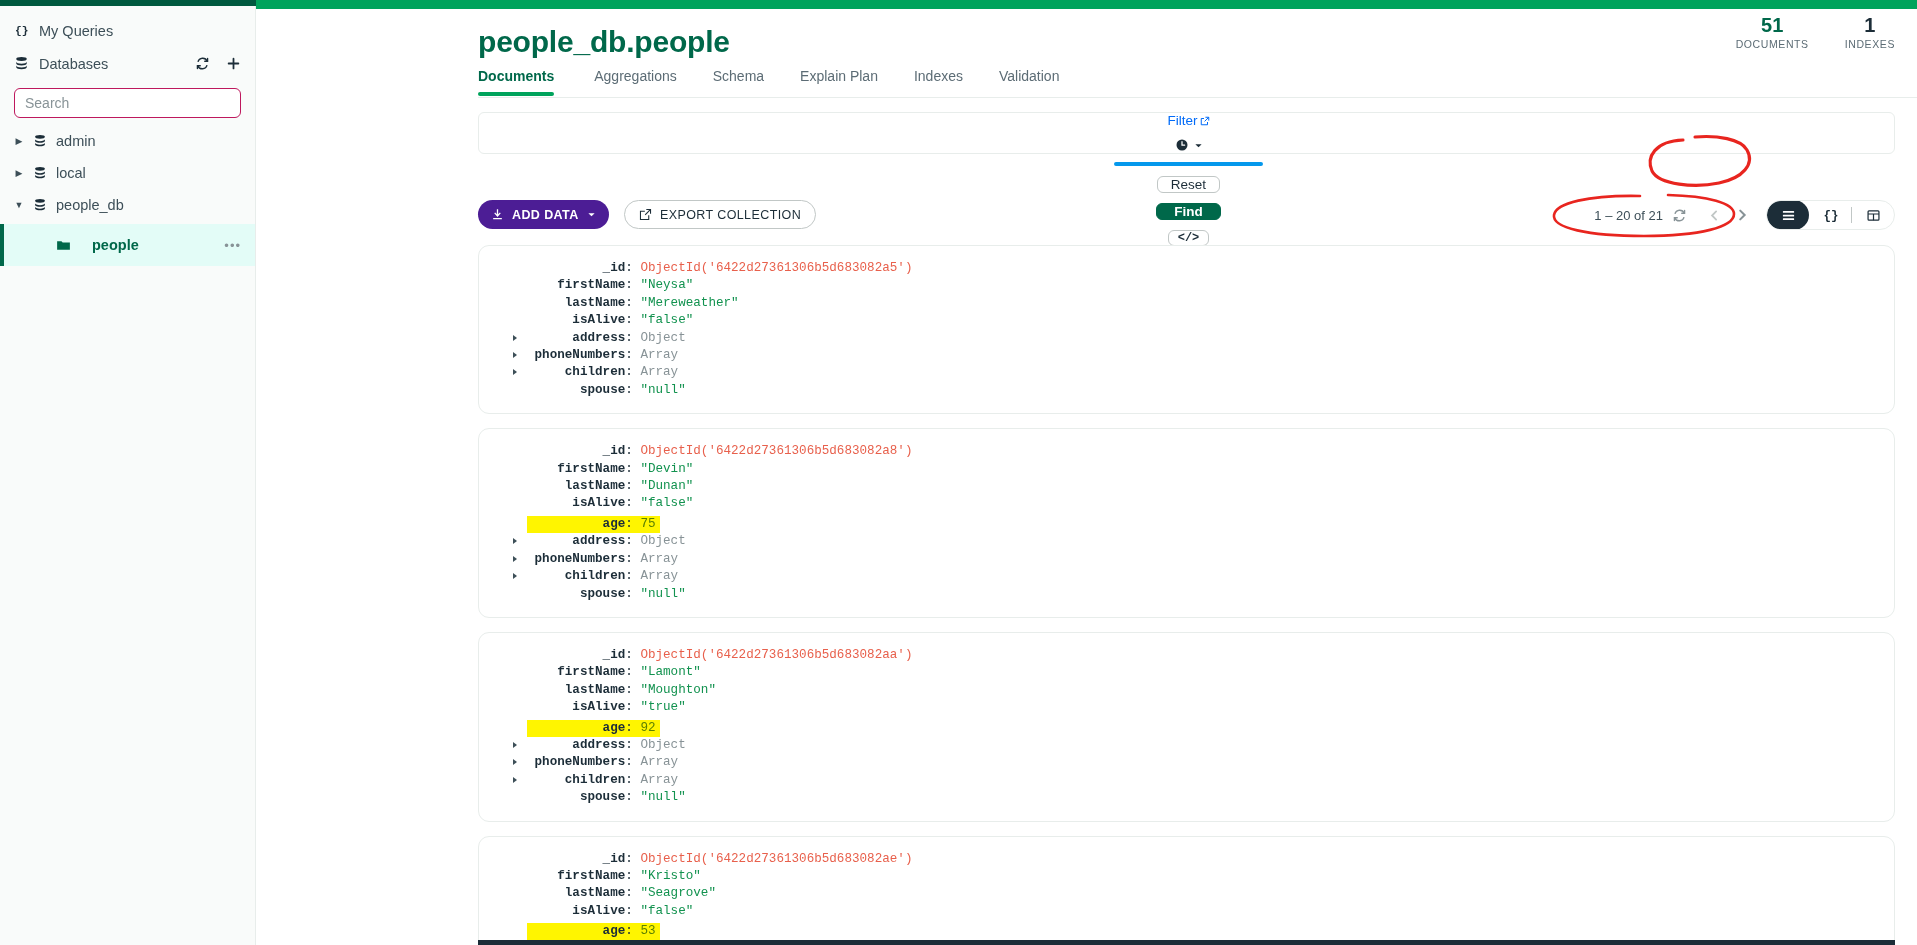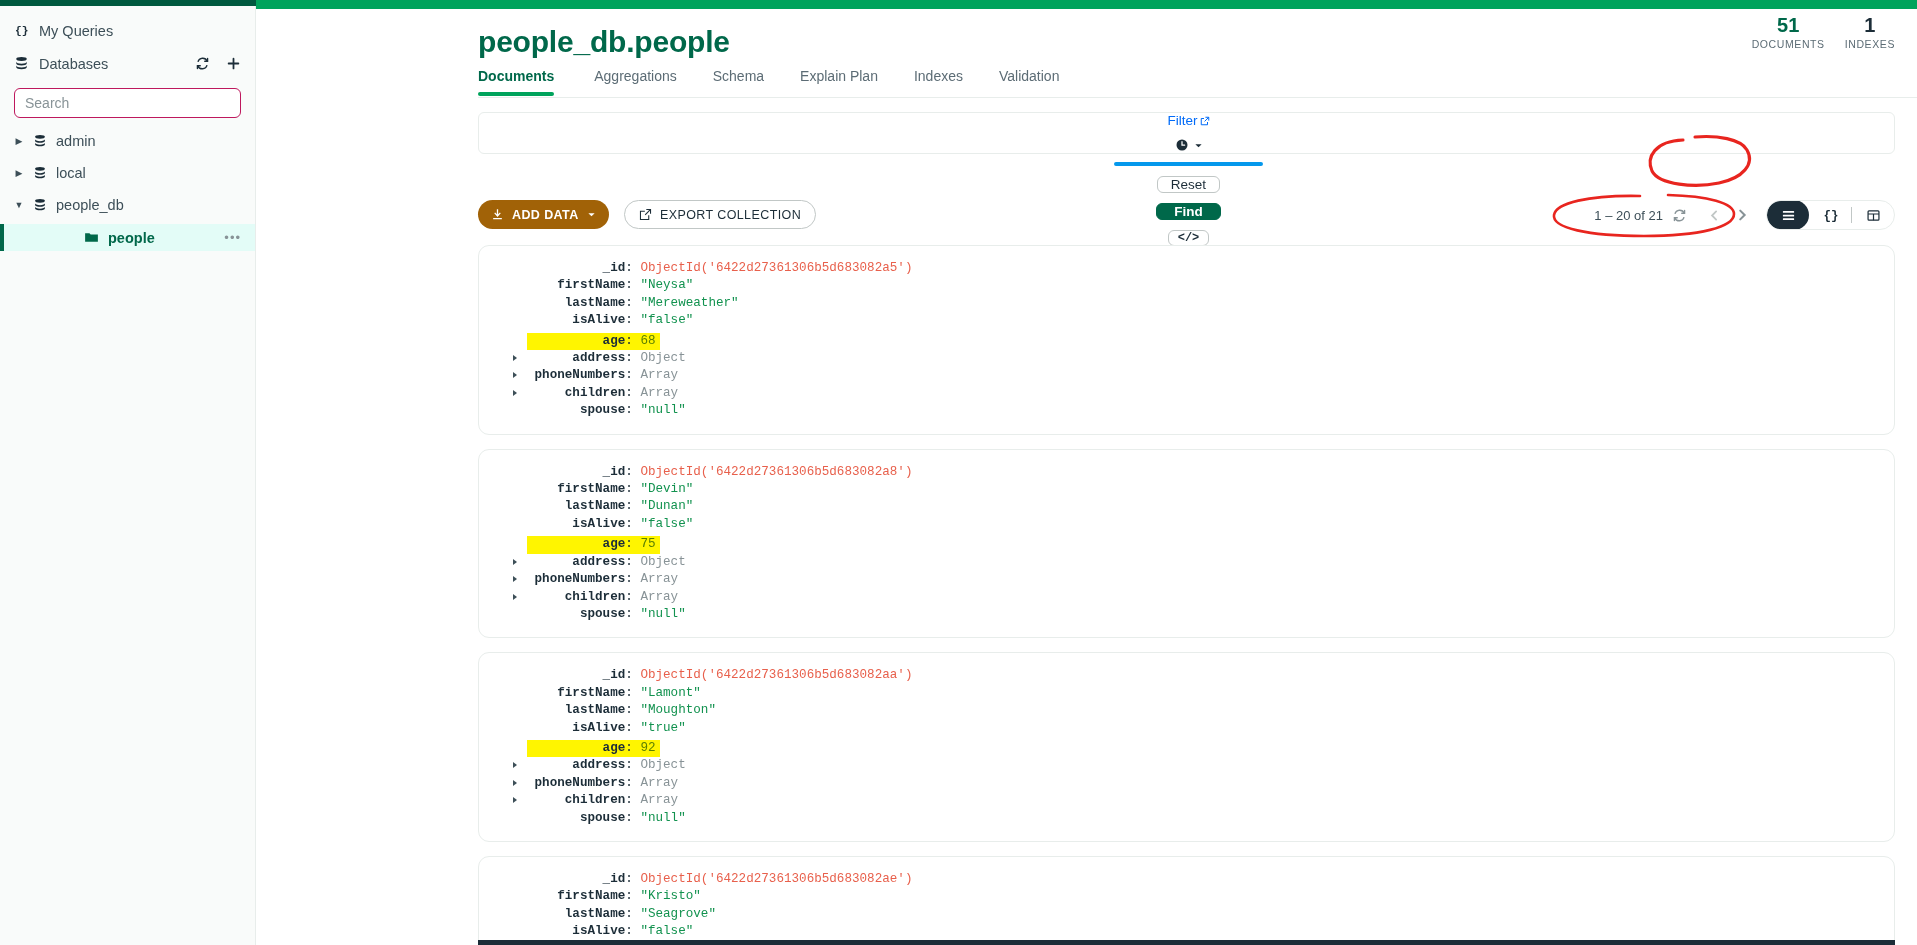--- a/index.html
+++ b/index.html
@@ -44,38 +44,38 @@
   }
   .search-input::placeholder { color: #889397; }
 
   .db-row {
     display: flex; align-items: center; height: 26px; gap: 9px;
     padding-left: 14px; font-size: 14.5px; color: #3D4F58; margin-top: 6px;
     cursor: pointer;
   }
   .caret { width: 10px; display: inline-block; text-align: center; font-size: 9px; color: #3D4F58; }
   .coll-row {
-    display: flex; align-items: center; height: 27px; gap: 9px;
-    padding-left: 84px; font-size: 14.5px; color: #00684A; font-weight: bold;
+    display: flex; align-items: center; height: 42px; gap: 21px;
+    padding-left: 56px; font-size: 14.5px; color: #00684A; font-weight: bold;
     background: #E3FCF7; position: relative; margin-top: 6px; cursor: pointer;
   }
   .coll-row::before {
     content: ""; position: absolute; left: 0; top: 0; bottom: 0;
     width: 4px; background: #00684A;
   }
   .ellipsis { margin-left: auto; margin-right: 14px; color: #889397; letter-spacing: 1px; font-size: 13px; font-weight: normal;}
 
   
   .main { flex: 1; height: 945px; position: relative; background: #fff; overflow: hidden; }
 
   .coll-title {
     position: absolute; left: 222px; top: 25px;
     font-size: 30px; font-weight: bold; color: #00684A; letter-spacing: -0.2px;
   }
-  .stats { position: absolute; right: 22px; top: 14px; display: flex; gap: 20px; }
+  .stats { position: absolute; right: 22px; top: 14px; display: flex; gap: 36px; }
   .stat { text-align: center; }
   .stat .num { font-size: 20px; font-weight: bold; color: #00684A; line-height: 22px; }
   .stat .num.dark { color: #1C2D38; }
   .stat .cap { font-size: 10.5px; color: #5C6C75; letter-spacing: 0.6px; margin-top: 2px; }
 
   .tabs { position: absolute; left: 222px; top: 68px; display: flex; gap: 0; }
   .tab {
     font-size: 14px; color: #5C6C75; padding: 0 18px 12px 18px; cursor: pointer;
     position: relative;
   }
@@ -112,21 +112,21 @@
   }
   .btn-find {
     background: #00684A; color: #fff; border-color: #00684A; font-weight: bold; padding: 0 17px;
   }
   .btn-code { padding: 0 9px; font-family: "Liberation Mono", monospace; font-size: 12px; font-weight: bold; }
   .more-opt { font-size: 13.5px; color: #016BF8; cursor: pointer; display: flex; align-items: center; gap: 5px; margin-left: 4px;}
 
   
   .toolbar { position: absolute; left: 222px; right: 22px; top: 200px; height: 30px; }
   .btn-add {
-    position: absolute; left: 0; top: 0; height: 29px; background: #a16207; color: #fff;
+    position: absolute; left: 0; top: 0; height: 29px; background: #4c1d95; color: #fff;
     border: none; border-radius: 15px; font-size: 12.5px; font-weight: bold;
     letter-spacing: 0.4px; padding: 0 13px; display: flex; align-items: center; gap: 8px;
     cursor: pointer; font-family: "Liberation Sans", sans-serif;
   }
   .btn-export {
     position: absolute; left: 146px; top: 0; height: 29px; background: #fff; color: #1C2D38;
     border: 1px solid #C1C7C6; border-radius: 15px; font-size: 12.5px; letter-spacing: 0.4px;
     padding: 0 14px; display: flex; align-items: center; gap: 8px; cursor: pointer;
     font-family: "Liberation Sans", sans-serif;
   }
@@ -411,21 +411,20 @@
           </span>
           <span class="hlwrap">
             <span class="line"><span class="k">    firstName</span><span class="col">: </span><span class="v-str">"Neysa"</span></span>
           </span>
           <span class="hlwrap">
             <span class="line"><span class="k">     lastName</span><span class="col">: </span><span class="v-str">"Mereweather"</span></span>
           </span>
           <span class="hlwrap">
             <span class="line"><span class="k">      isAlive</span><span class="col">: </span><span class="v-str">"false"</span></span>
           </span>
-          <span class="hlwrap"><span class="line hl"><span class="k">          age</span><span class="col">: </span><span class="v-num">68</span></span></span>
           <span class="hlwrap">
             <span class="line"><span class="exp"></span><span class="k">      address</span><span class="col">: </span><span class="v-type">Object</span></span>
           </span>
           <span class="hlwrap">
             <span class="line"><span class="exp"></span><span class="k"> phoneNumbers</span><span class="col">: </span><span class="v-type">Array</span></span>
           </span>
           <span class="hlwrap">
             <span class="line"><span class="exp"></span><span class="k">     children</span><span class="col">: </span><span class="v-type">Array</span></span>
           </span>
           <span class="hlwrap">

